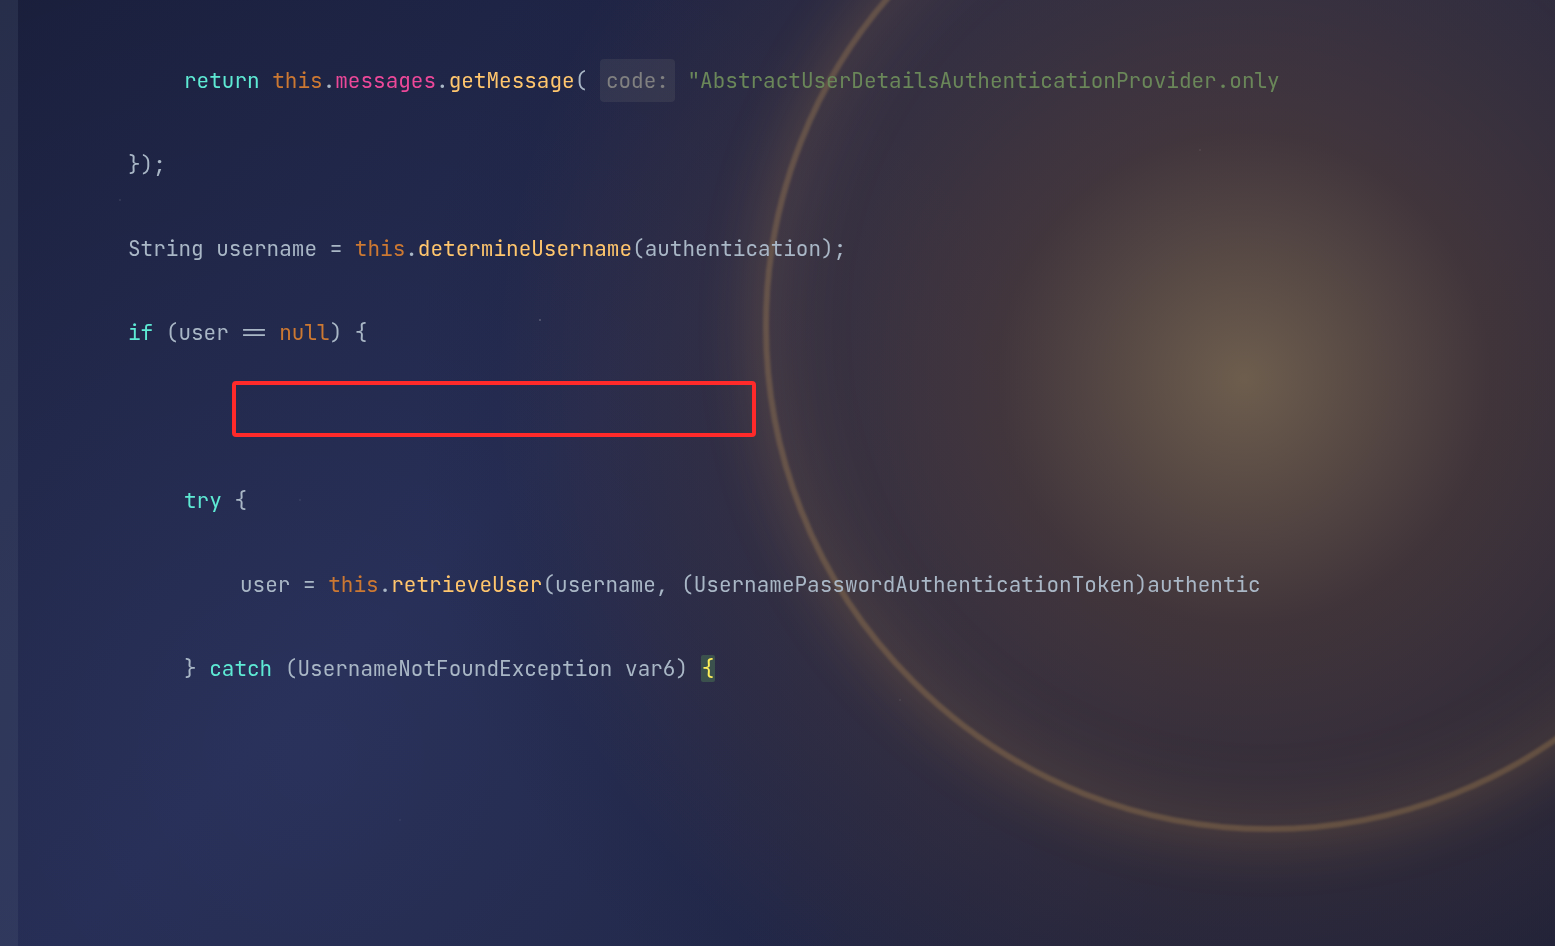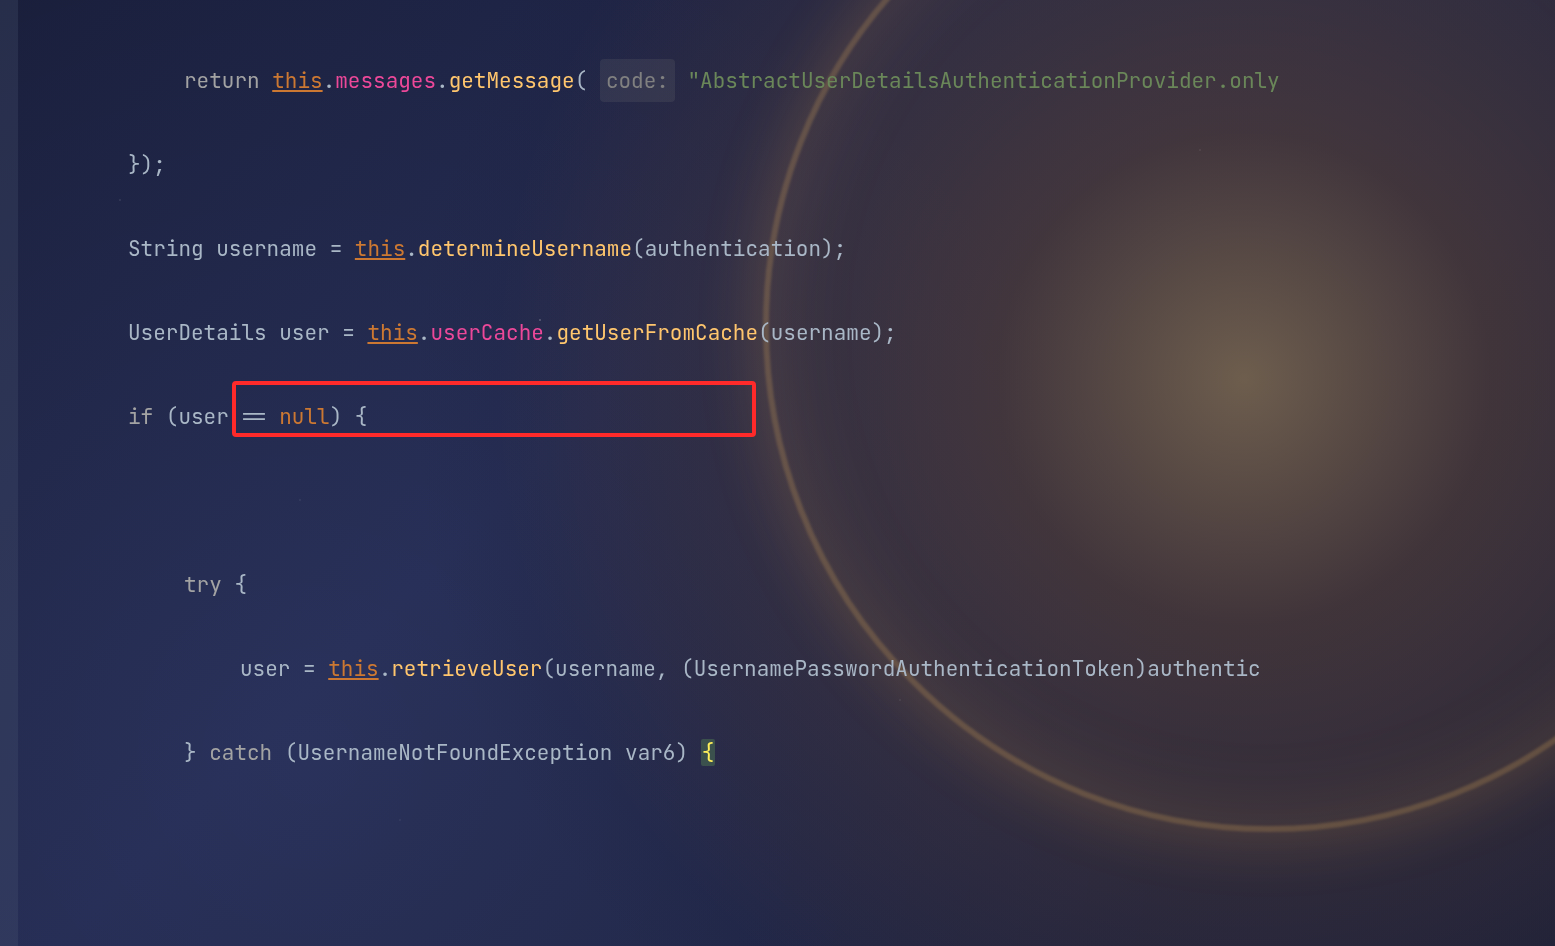--- a/index.html
+++ b/index.html
@@ -54,22 +54,22 @@
   .gutter {
     position:absolute;
     left:0; top:0; bottom:0;
     width:18px;
     background: rgba(80,90,120,0.25);
   }
   .line { display:block; }
   .indent1 { padding-left: 56px; }
   .indent2 { padding-left: 112px; }
 
-  .kw   { color:#a3a3a3; }
-  .this { color:#cc7832;text-decoration:underline; }
+  .kw   { color:#5eead4; }
+  .this { color:#cc7832; }
   .bool { color:#cc7832; }
   .null { color:#cc7832; }
   .type { color:#a9b7c6; }
   .id   { color:#a9b7c6; }
   .method { color:#ffc66d; }
   .field  { color:#ec4899; }
   .str  { color:#6a8759; }
   .op   { color:#a9b7c6; }
   .punc { color:#a9b7c6; }
   .hint { color:#808080; background:rgba(120,120,120,0.18); border-radius:4px; padding:8px 6px; }
@@ -89,21 +89,20 @@
 <body>
 
 <div class="bg"></div>
 <div class="swirl"></div>
 <div class="gutter"></div>
 
 <div class="code">
 <span class="line indent1"><span class="kw">return</span> <span class="this">this</span><span class="punc">.</span><span class="field">messages</span><span class="punc">.</span><span class="method">getMessage</span><span class="punc">(</span> <span class="hint">code:</span> <span class="str">"AbstractUserDetailsAuthenticationProvider.only</span></span>
 <span class="line"><span class="punc">});</span></span>
 <span class="line"><span class="type">String</span> <span class="id">username</span><span class="op"> = </span><span class="this">this</span><span class="punc">.</span><span class="method">determineUsername</span><span class="punc">(</span><span class="id">authentication</span><span class="punc">);</span></span>
-<span class="line"><span class="type">UserDetails</span> <span class="id">user</span><span class="op"> = </span><span class="this">this</span><span class="punc">.</span><span class="field">userCache</span><span class="punc">.</span><span class="method">getUserFromCache</span><span class="punc">(</span><span class="id">username</span><span class="punc">);</span></span>
 <span class="line"><span class="kw">if</span> <span class="punc">(</span><span class="id">user</span><span class="op"> == </span><span class="null">null</span><span class="punc">)</span> <span class="punc">{</span></span>
 <span class="line"> </span>
 <span class="line indent1"><span class="kw">try</span> <span class="punc">{</span></span>
 <span class="line indent2"><span class="id">user</span><span class="op"> = </span><span class="this">this</span><span class="punc">.</span><span class="method">retrieveUser</span><span class="punc">(</span><span class="id">username</span><span class="punc">,</span> <span class="punc">(</span><span class="type">UsernamePasswordAuthenticationToken</span><span class="punc">)</span><span class="id">authentic</span></span>
 <span class="line indent1"><span class="punc">}</span> <span class="kw">catch</span> <span class="punc">(</span><span class="type">UsernameNotFoundException</span> <span class="id">var6</span><span class="punc">)</span> <span class="brace-match brace-hl">{</span></span>
 
 
 
 
 

